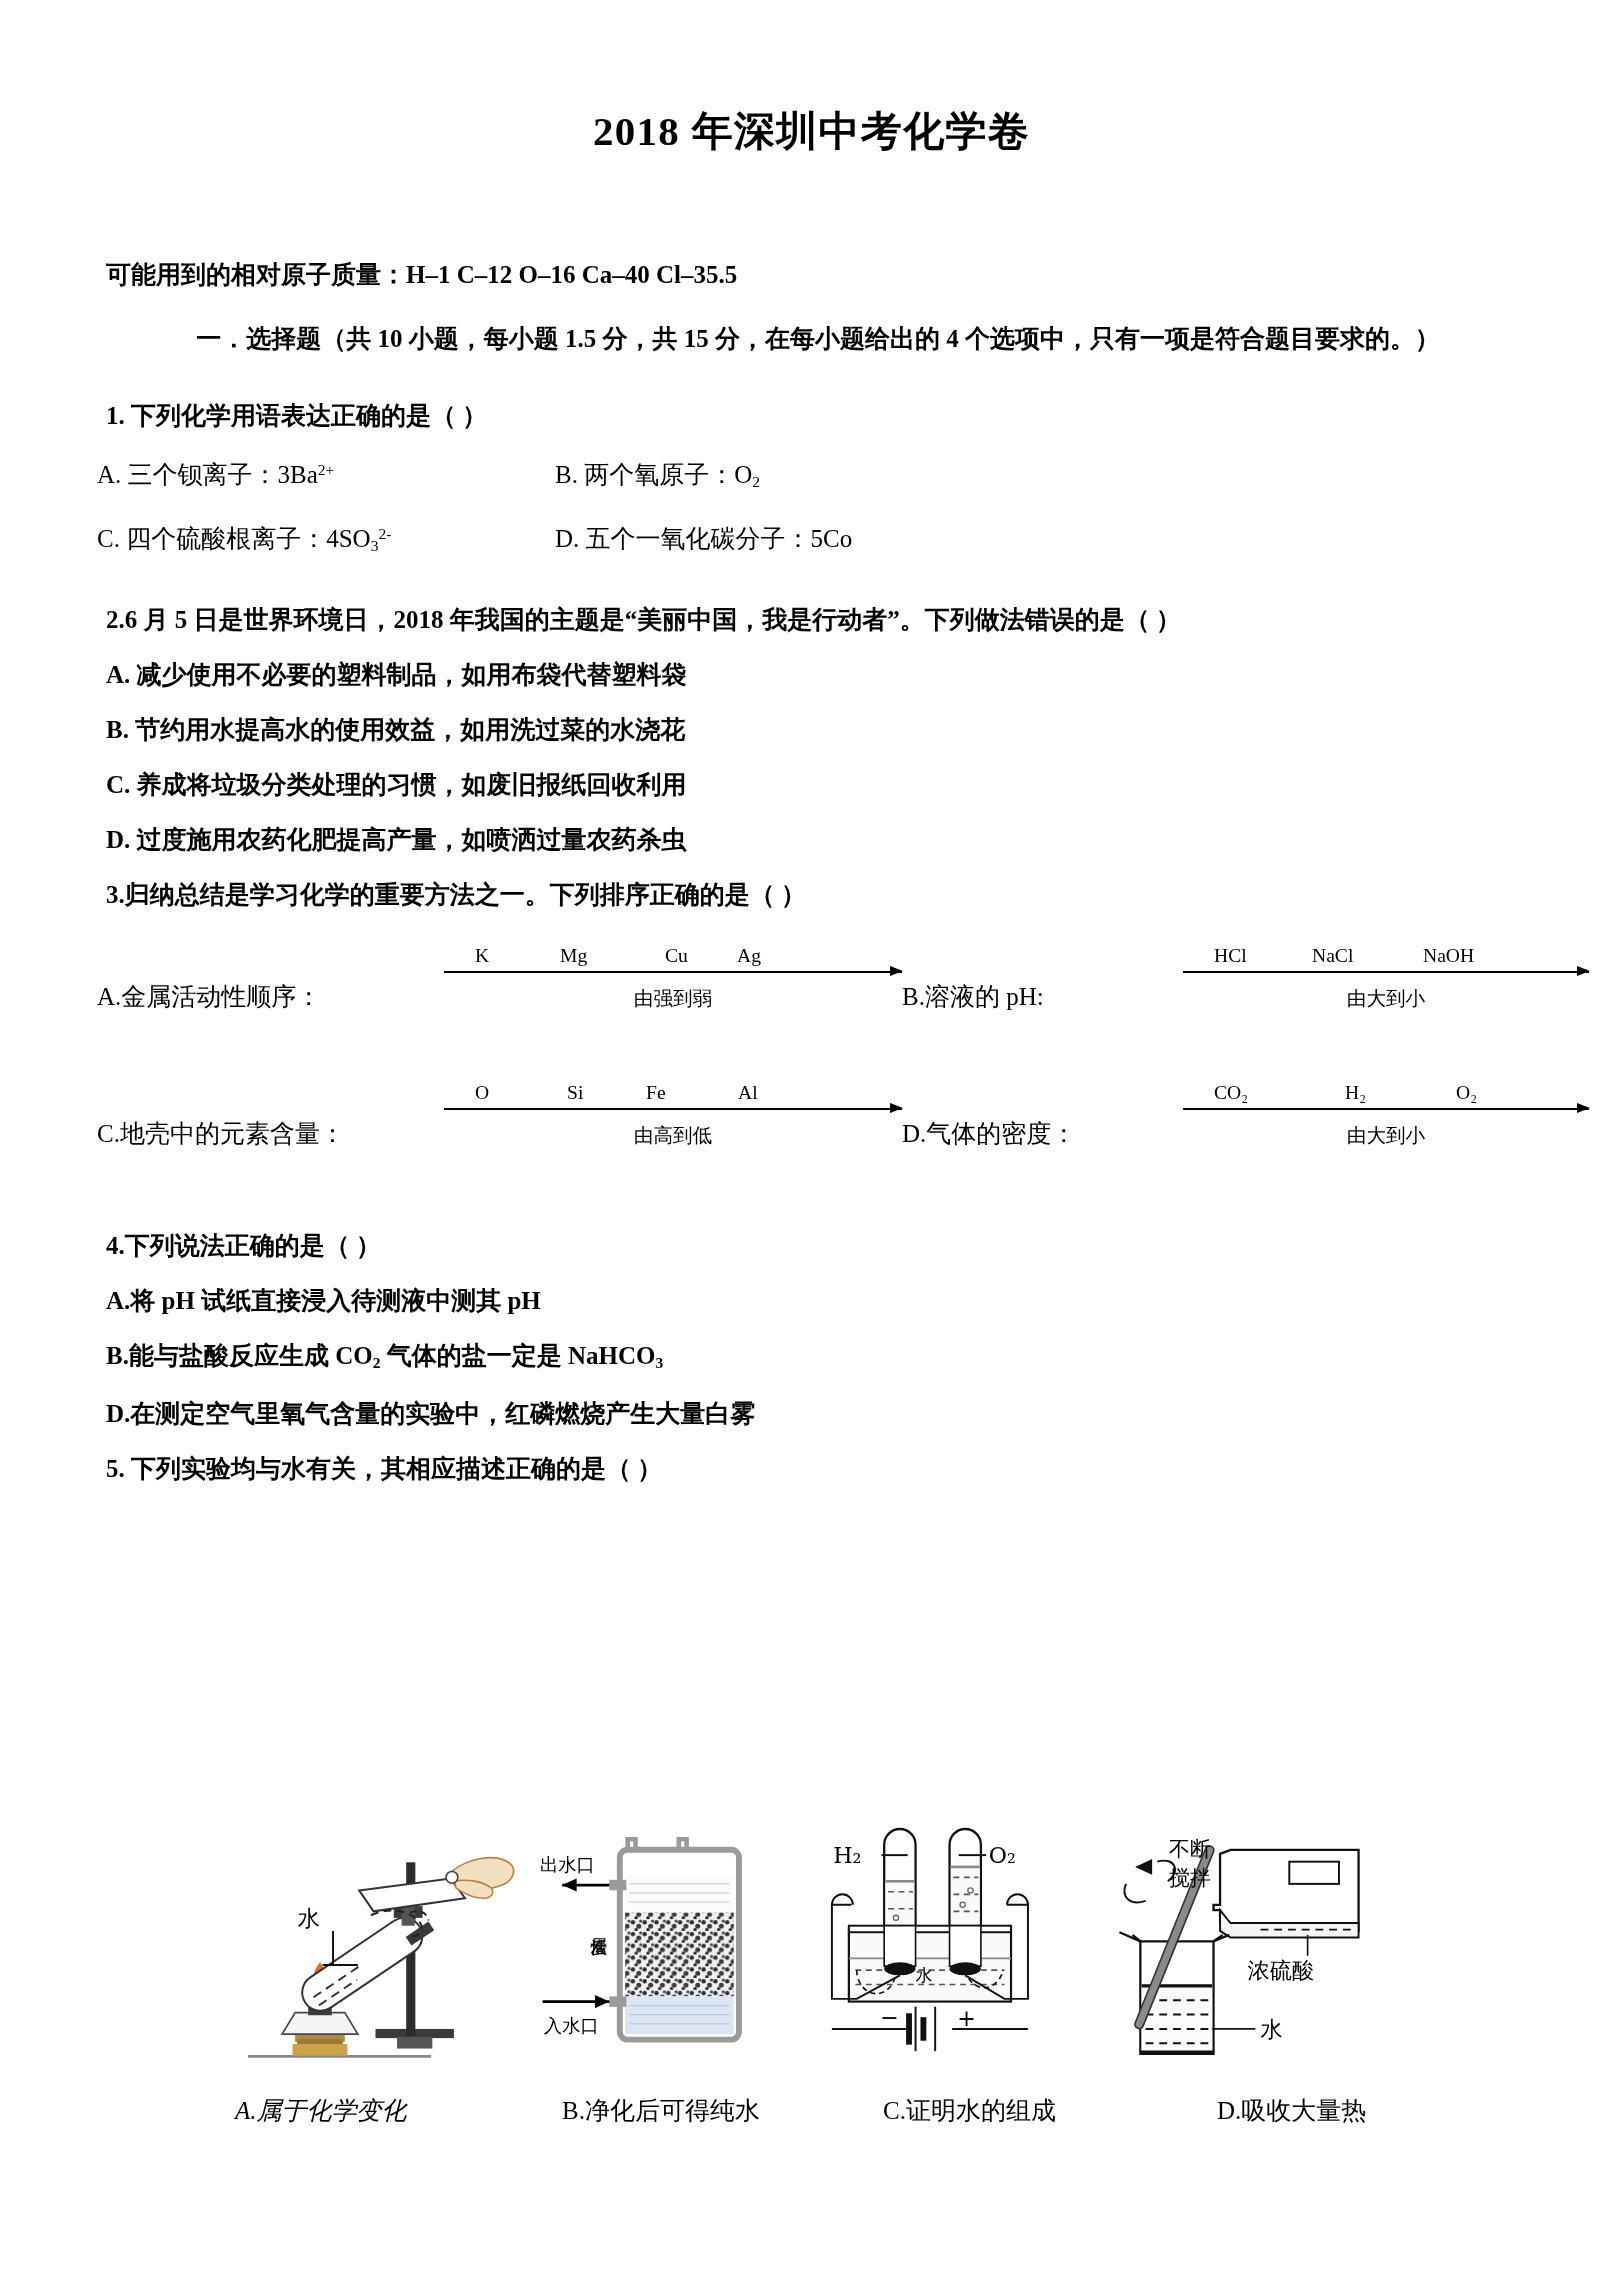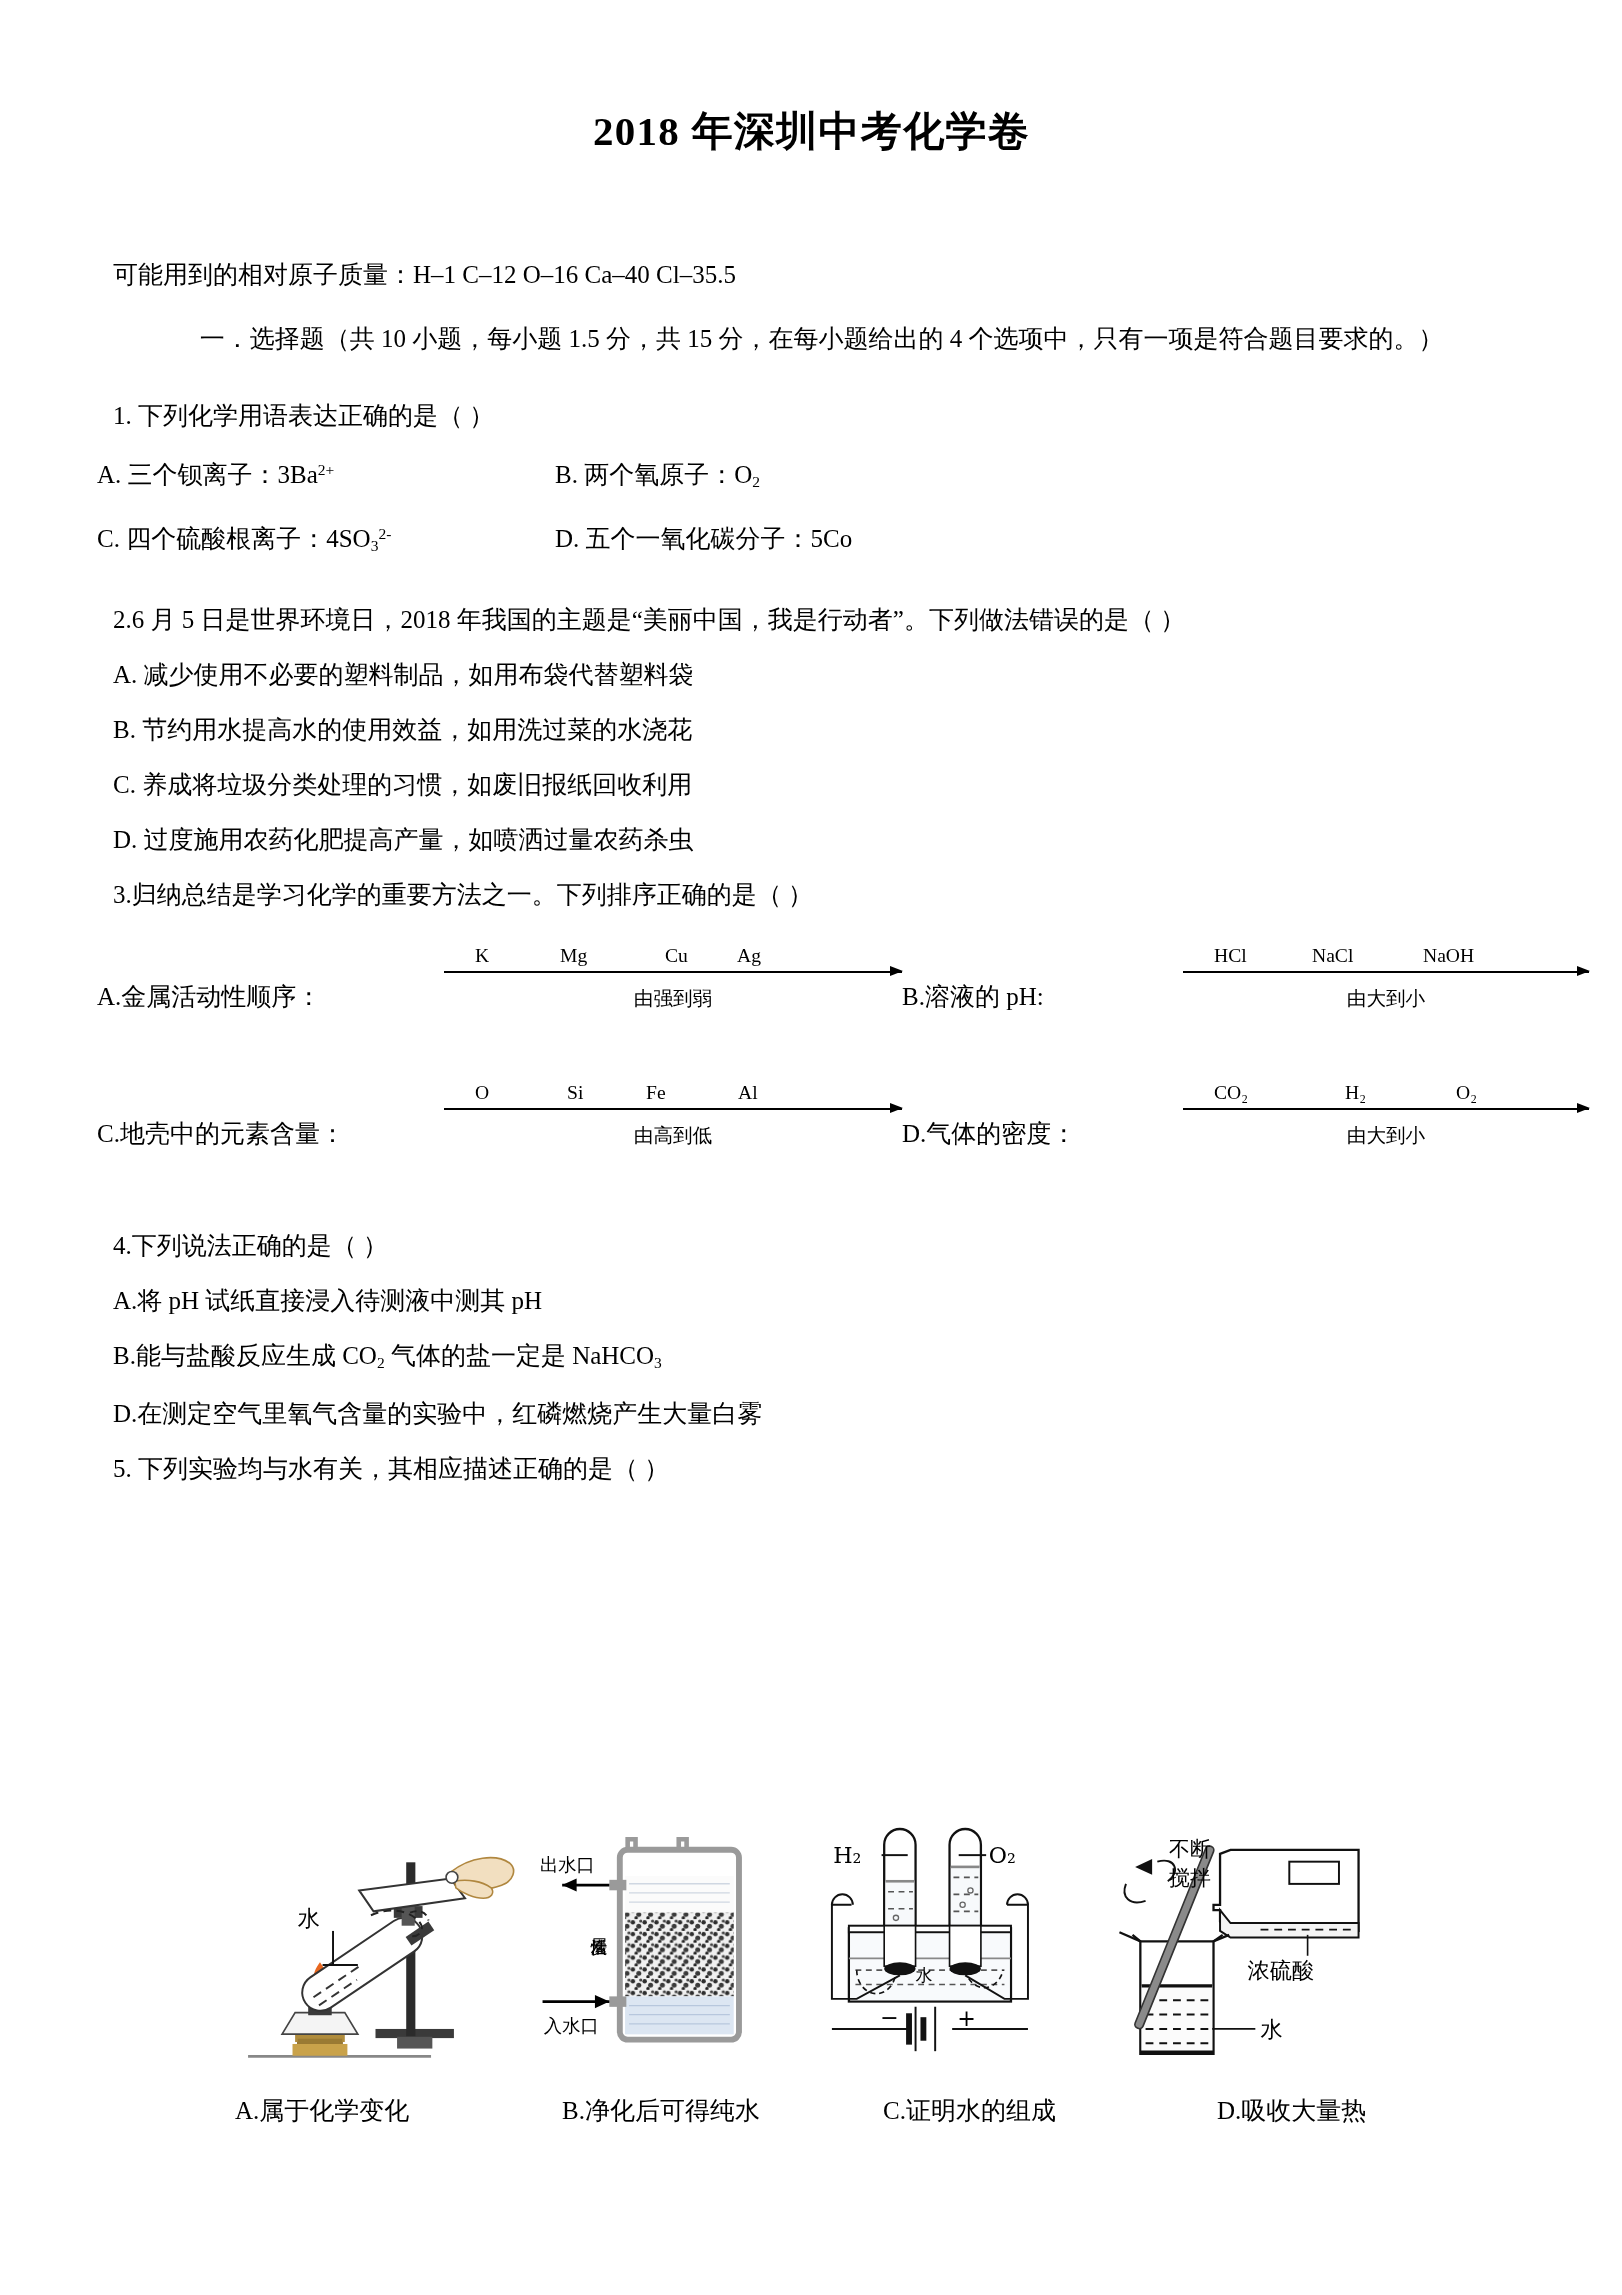--- a/index.html
+++ b/index.html
@@ -24,22 +24,23 @@
   .body-col {
     position:absolute;
     left:97px;
     top:262px;
     width:1433px;
   }
 
   .line {
     font-size:25px;
     line-height:1.0;
-    margin:0 0 30px 16px;
+    margin:0 0 30px 9px;
     white-space:nowrap;
+    font-weight:bold;
   }
   .line.wrap { white-space:normal;text-align:center; }
   .gap-sm { height:9.2px; }
   .gap-md { height:22px; }
   .gap-lg { height:39px; }
 
   sub { font-size:0.62em; vertical-align:-0.28em; }
   sup { font-size:0.62em; vertical-align:0.52em; }
 
   
@@ -98,21 +99,21 @@
   .fig { position:absolute; top:0; }
   .fig-caps {
     position:absolute;
     left:196px;
     top:2094px;
     width:1243px;
     display:flex;
     font-size:25px;
   }
   .fig-caps > div { flex:0 0 auto; }
-  .cap-a { width:327px; padding-left:39px; }
+  .cap-a { width:327px; padding-left:39px;font-style:italic; }
   .cap-b { width:308px; }
   .cap-c { width:308px; padding-left:13px; }
   .cap-d { width:275px; padding-left:26px; }
 </style>
 </head>
 <body>
 
 <div class="page">
 
   <h1 class="title">2018 年深圳中考化学卷</h1>

